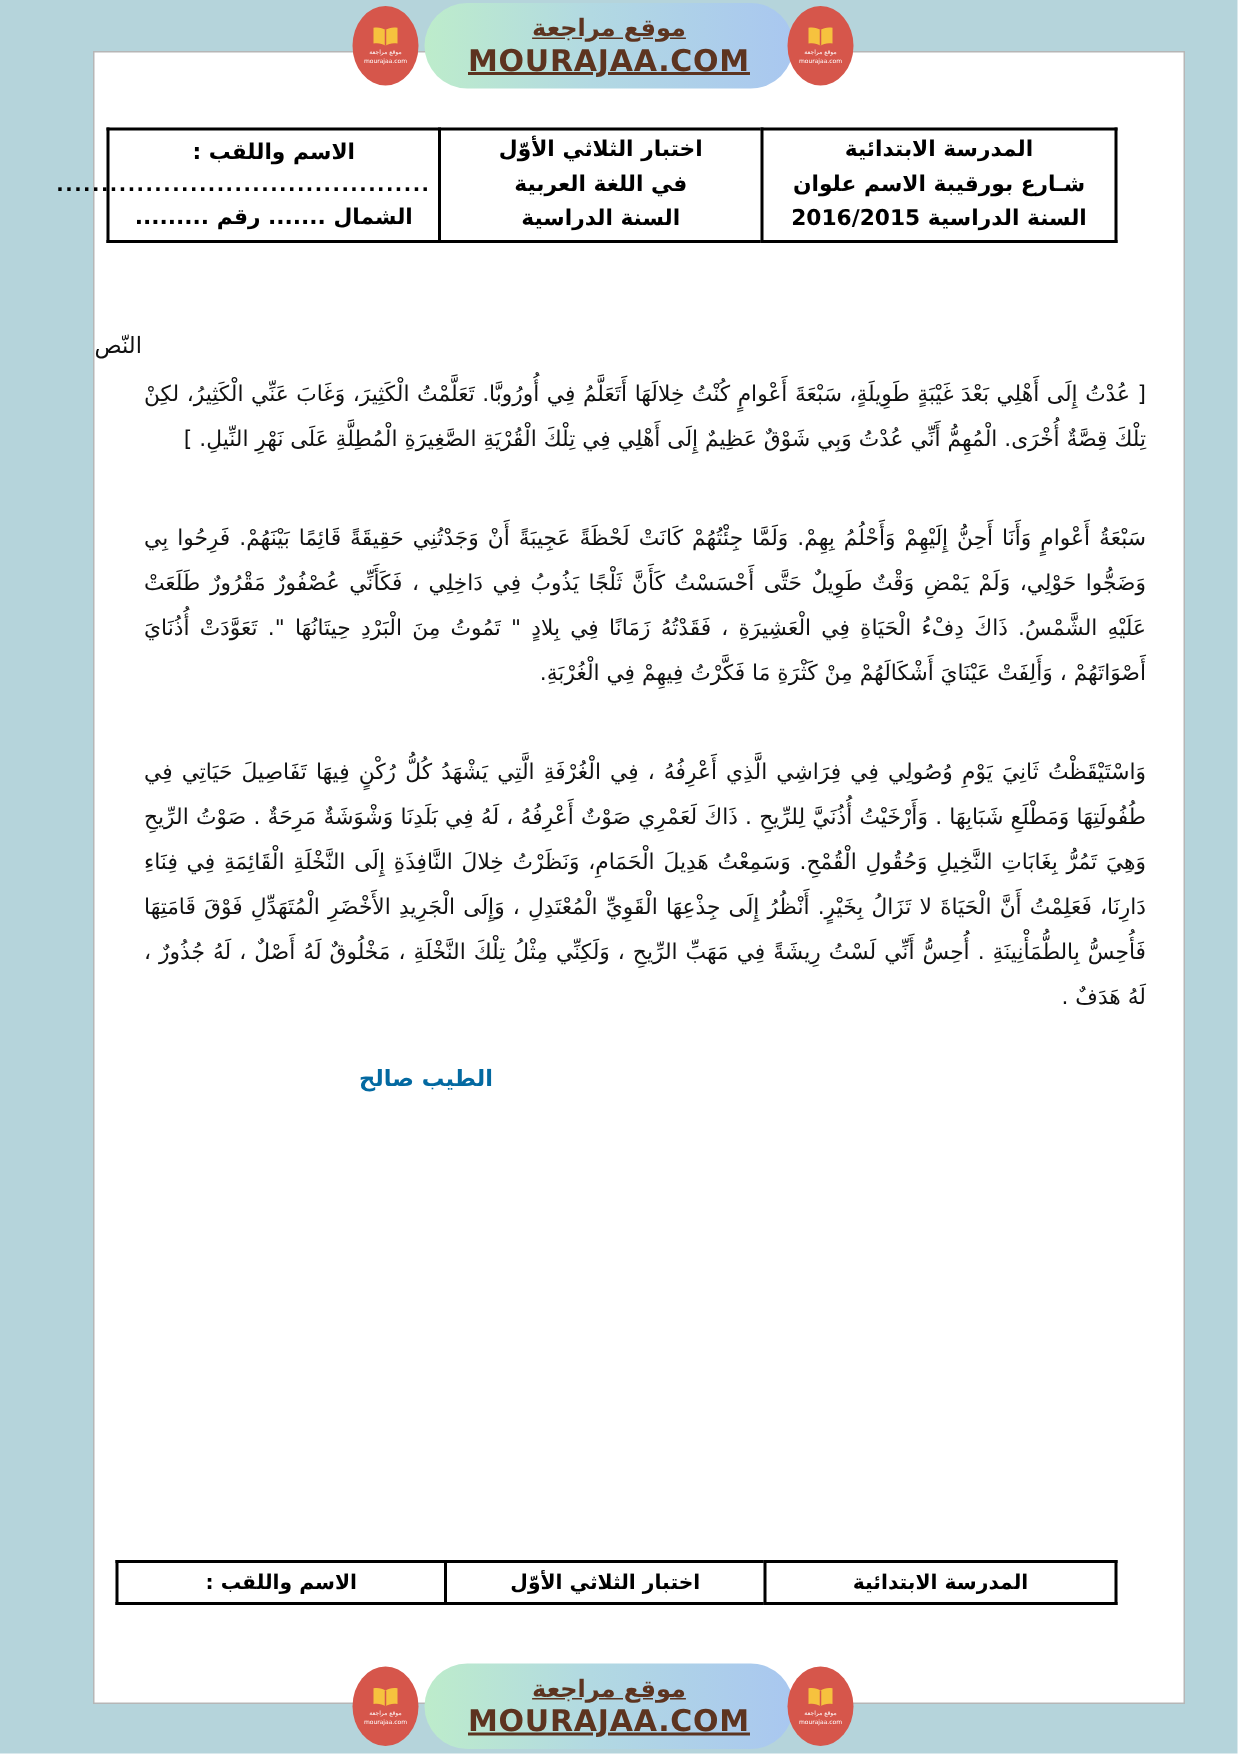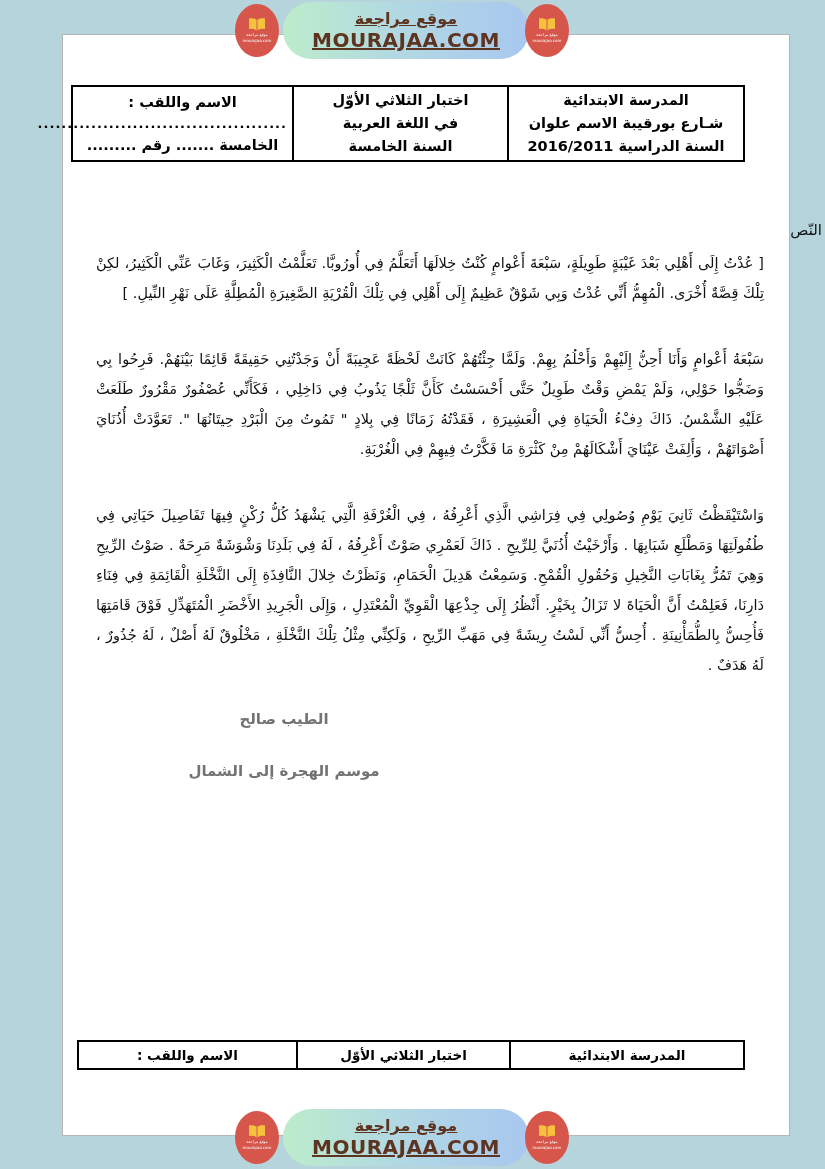--- a/index.html
+++ b/index.html
@@ -60,33 +60,33 @@
     color:#000;
   }
   .col-school{width:224px;border-radius:19px;}
   .col-exam{width:203px;border-radius:25px;}
   .col-student{width:209px;}
   .dots-line{letter-spacing:1px;font-size:13px;line-height:20px;}
 
   
   .doc-title{
     position:absolute;top:186px;left:0;width:100%;
-    text-align:right;font-size:15px;color:#111;padding-left:33px;
+    text-align:left;font-size:15px;color:#111;
   }
   .body-text{
     position:absolute;top:213px;right:25px;width:668px;
     direction:rtl;text-align:justify;
     font-size:14.5px;line-height:30px;color:#111;
   }
   .body-text p{margin:0 0 36px 0;}
   .body-text p:last-of-type{margin-bottom:0;}
 
   .signature{
     width:300px;margin:24px 330px 0 0;
-    text-align:center;font-weight:bold;font-size:15px;direction:rtl;color:#737373;
+    text-align:center;font-weight:bold;font-size:15px;direction:rtl;color:#0369a1;
   }
   .signature .author{margin-bottom:22px;}
 
   
   .footer-table{
     position:absolute;top:1005px;right:44px;width:648px;
     border-collapse:collapse;direction:rtl;table-layout:fixed;
   }
   .footer-table td{
     border:2px solid #000;font-weight:bold;font-size:13.5px;
@@ -99,46 +99,45 @@
 <div class="page">
 
   <div class="paper">
 
     <table class="header-table">
       <tbody>
           <tr>
         <td class="col-school">
           <div>المدرسة الابتدائية</div>
           <div>شـارع بورقيبة الاسم علوان</div>
-          <div>السنة الدراسية 2016/2011</div>
+          <div>السنة الدراسية 2016/2015</div>
         </td>
         <td class="col-exam">
           <div>اختبار الثلاثي الأوّل</div>
           <div>في اللغة العربية</div>
-          <div>السنة الخامسة</div>
+          <div>السنة الدراسية</div>
         </td>
         <td class="col-student">
           <div>الاسم واللقب :</div>
           <div class="dots-line">..........................................</div>
-          <div>الخامسة ....... رقم .........</div>
+          <div>الشمال ....... رقم .........</div>
         </td>
       </tr>
     </tbody>
       </table>
 
     <div class="doc-title">النّص</div>
 
     <div class="body-text">
       <p>[ عُدْتُ إِلَى أَهْلِي بَعْدَ غَيْبَةٍ طَوِيلَةٍ، سَبْعَةَ أَعْوامٍ كُنْتُ خِلالَهَا أَتَعَلَّمُ فِي أُورُوبَّا. تَعَلَّمْتُ الْكَثِيرَ، وَغَابَ عَنِّي الْكَثِيرُ، لكِنْ تِلْكَ قِصَّةٌ أُخْرَى. الْمُهِمُّ أَنِّي عُدْتُ وَبِي شَوْقٌ عَظِيمٌ إِلَى أَهْلِي فِي تِلْكَ الْقُرْيَةِ الصَّغِيرَةِ الْمُطِلَّةِ عَلَى نَهْرِ النِّيلِ. ]</p>
       <p>سَبْعَةُ أَعْوامٍ وَأَنَا أَحِنُّ إِلَيْهِمْ وَأَحْلُمُ بِهِمْ. وَلَمَّا جِئْتُهُمْ كَانَتْ لَحْظَةً عَجِيبَةً أَنْ وَجَدْتُنِي حَقِيقَةً قَائِمًا بَيْنَهُمْ. فَرِحُوا بِي وَضَجُّوا حَوْلِي، وَلَمْ يَمْضِ وَقْتٌ طَوِيلٌ حَتَّى أَحْسَسْتُ كَأَنَّ ثَلْجًا يَذُوبُ فِي دَاخِلِي ، فَكَأَنِّي عُصْفُورٌ مَقْرُورٌ طَلَعَتْ عَلَيْهِ الشَّمْسُ. ذَاكَ دِفْءُ الْحَيَاةِ فِي الْعَشِيرَةِ ، فَقَدْتُهُ زَمَانًا فِي بِلادٍ " تَمُوتُ مِنَ الْبَرْدِ حِيتَانُهَا ". تَعَوَّدَتْ أُذُنَايَ أَصْوَاتَهُمْ ، وَأَلِفَتْ عَيْنَايَ أَشْكَالَهُمْ مِنْ كَثْرَةِ مَا فَكَّرْتُ فِيهِمْ فِي الْغُرْبَةِ.</p>
       <p>وَاسْتَيْقَظْتُ ثَانِيَ يَوْمِ وُصُولِي فِي فِرَاشِي الَّذِي أَعْرِفُهُ ، فِي الْغُرْفَةِ الَّتِي يَشْهَدُ كُلُّ رُكْنٍ فِيهَا تَفَاصِيلَ حَيَاتِي فِي طُفُولَتِهَا وَمَطْلَعِ شَبَابِهَا . وَأَرْخَيْتُ أُذُنَيَّ لِلرِّيحِ . ذَاكَ لَعَمْرِي صَوْتٌ أَعْرِفُهُ ، لَهُ فِي بَلَدِنَا وَشْوَشَةٌ مَرِحَةٌ . صَوْتُ الرِّيحِ وَهِيَ تَمُرُّ بِغَابَاتِ النَّخِيلِ وَحُقُولِ الْقُمْحِ. وَسَمِعْتُ هَدِيلَ الْحَمَامِ، وَنَظَرْتُ خِلالَ النَّافِذَةِ إِلَى النَّخْلَةِ الْقَائِمَةِ فِي فِنَاءِ دَارِنَا، فَعَلِمْتُ أَنَّ الْحَيَاةَ لا تَزَالُ بِخَيْرٍ. أَنْظُرُ إِلَى جِذْعِهَا الْقَوِيِّ الْمُعْتَدِلِ ، وَإِلَى الْجَرِيدِ الأَخْضَرِ الْمُتَهَدِّلِ فَوْقَ قَامَتِهَا فَأُحِسُّ بِالطُّمَأْنِينَةِ . أُحِسُّ أَنِّي لَسْتُ رِيشَةً فِي مَهَبِّ الرِّيحِ ، وَلَكِنِّي مِثْلُ تِلْكَ النَّخْلَةِ ، مَخْلُوقٌ لَهُ أَصْلٌ ، لَهُ جُذُورٌ ، لَهُ هَدَفٌ .</p>
 
       <div class="signature">
         <div class="author">الطيب صالح</div>
-        <div class="work">موسم الهجرة إلى الشمال</div>
       </div>
     </div>
 
     <table class="footer-table">
       <tbody>
           <tr>
         <td class="col-school">المدرسة الابتدائية</td>
         <td class="col-exam">اختبار الثلاثي الأوّل</td>
         <td class="col-student">الاسم واللقب :</td>
       </tr>

